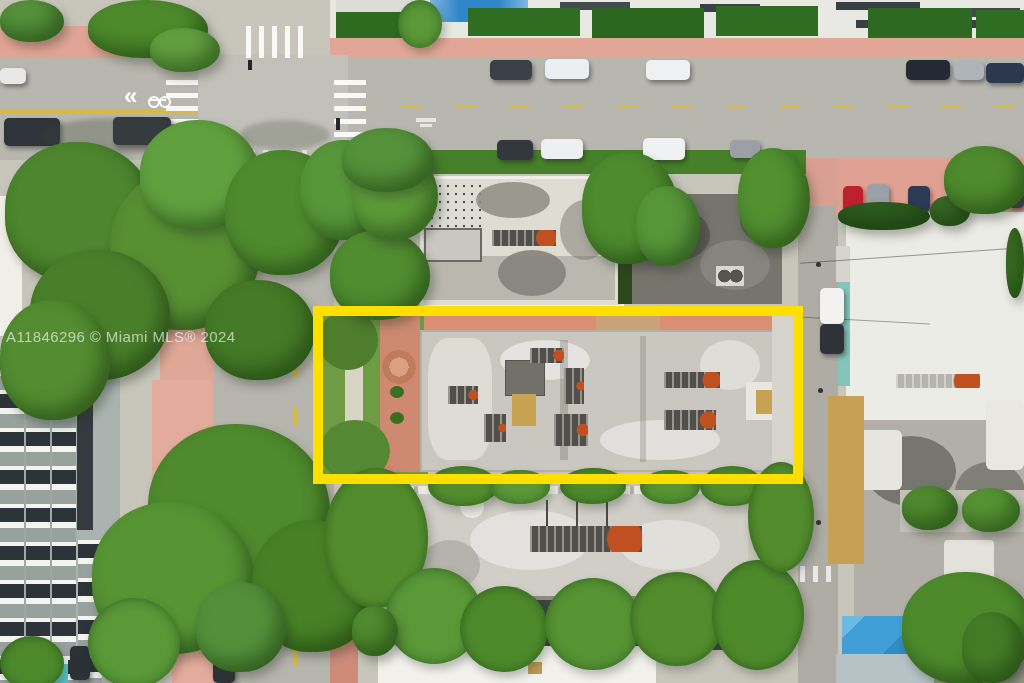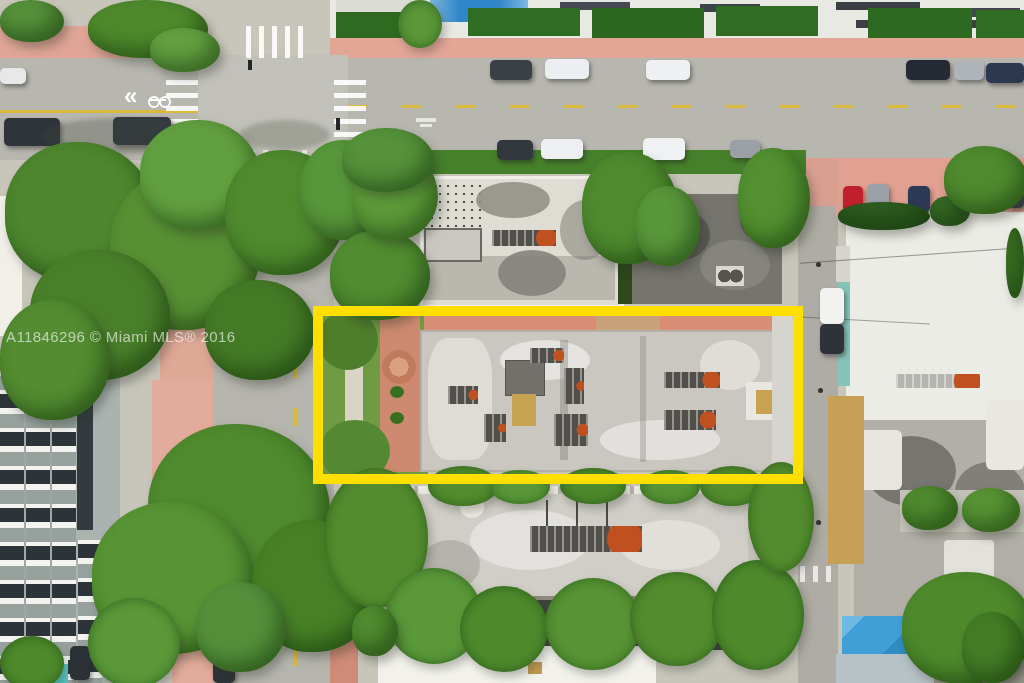--- a/index.html
+++ b/index.html
@@ -241,14 +241,14 @@
     <div class="obj palm" style="left: 545px; top: 578px; width: 96px; height: 92px; background: rgb(87, 148, 52);"></div>
     <div class="obj palm" style="left: 630px; top: 572px; width: 94px; height: 94px; background: rgb(83, 140, 46);"></div>
     <div class="obj palm" style="left: 712px; top: 560px; width: 92px; height: 110px; background: rgb(78, 138, 44);"></div>
     <div class="obj palm" style="left: 748px; top: 462px; width: 66px; height: 110px; background: rgb(83, 140, 46);"></div>
     <div class="obj tree" style="left: 902px; top: 572px; width: 132px; height: 112px; background: rgb(78, 138, 44);"></div>
     <div class="obj tree" style="left: 962px; top: 612px; width: 62px; height: 71px; background: rgb(68, 124, 38);"></div>
     <div class="obj tree" style="left: 902px; top: 486px; width: 56px; height: 44px; background: rgb(79, 138, 46);"></div>
     <div class="obj tree" style="left: 962px; top: 488px; width: 58px; height: 44px; background: rgb(87, 148, 52);"></div>
     <div class="obj tree" style="left: 352px; top: 606px; width: 46px; height: 50px; background: rgb(80, 140, 48);"></div>
     <div id="highlight-box" style="left: 313px; top: 306px; width: 470px; height: 158px; border: 10px solid rgb(255, 223, 0);"></div>
-  <div id="watermark" style="left: 6px; top: 328px; color: rgba(255, 255, 255, 0.62); font-size: 15px; letter-spacing: 0.4px;">A11846296 © Miami MLS® 2016</div>
+  <div id="watermark" style="left: 6px; top: 328px; color: rgba(255, 255, 255, 0.62); font-size: 15px; letter-spacing: 0.4px;">A11846296 © Miami MLS® 2024</div>
 </div>
 
 </body></html>

